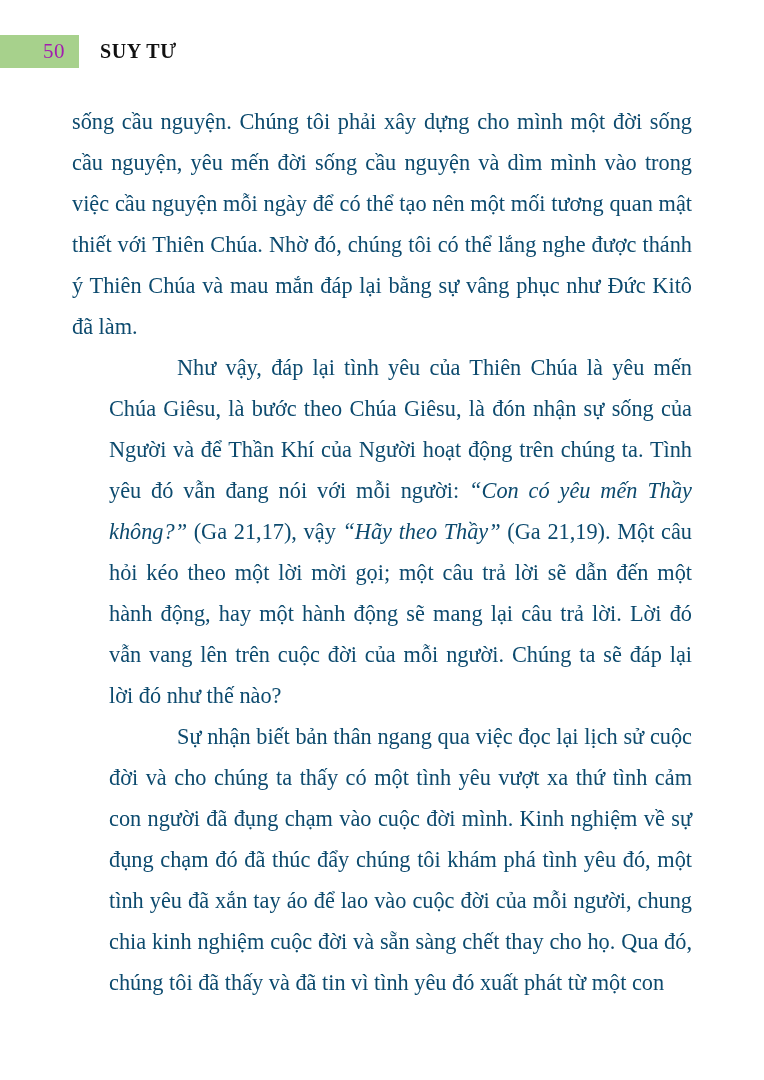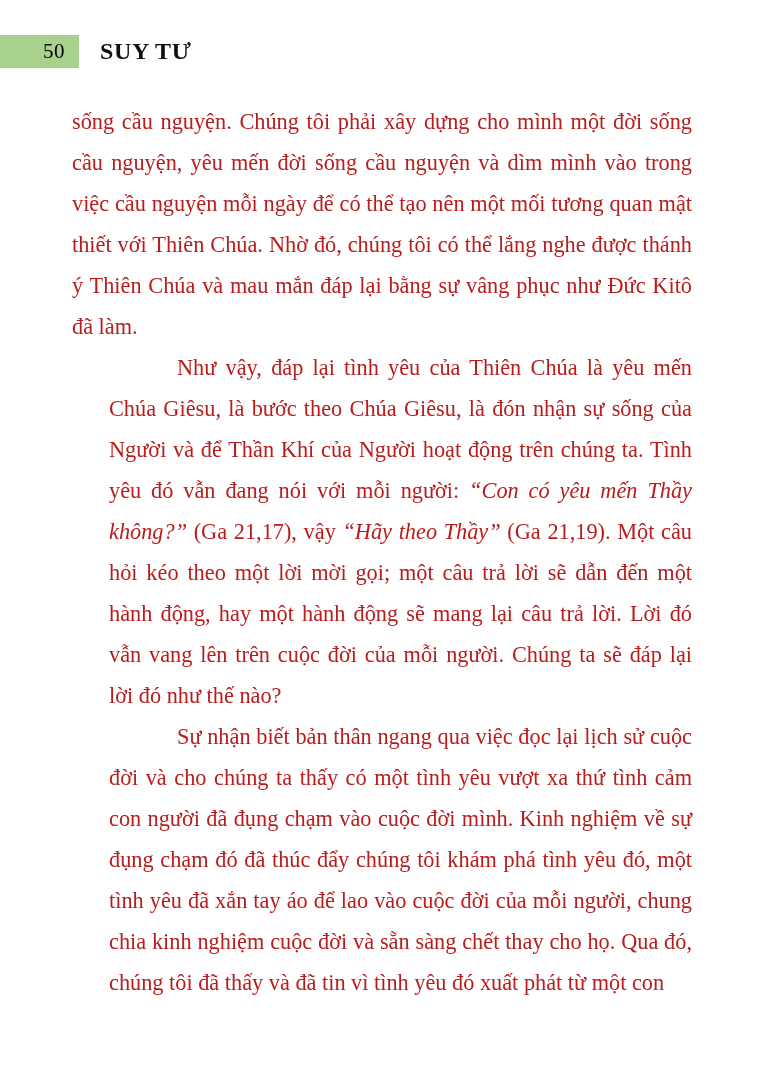--- a/index.html
+++ b/index.html
@@ -34,48 +34,48 @@
     display: flex;
     align-items: center;
     justify-content: flex-end;
     box-sizing: border-box;
     padding-right: 14px;
   }
   .folio-number {
     font-family: "Liberation Serif", "DejaVu Serif", serif;
     font-size: 21px;
     line-height: 1;
-    color: #000000;
+    color: #a21caf;
     letter-spacing: 0.5px;
   }
   .header-title {
     margin-left: 21px;
     font-family: "Liberation Serif", "DejaVu Serif", serif;
-    font-size: 24px;
+    font-size: 20px;
     font-weight: 700;
     letter-spacing: 0.6px;
     color: #111111;
     white-space: nowrap;
   }
 
   
   .text-column {
     position: absolute;
     left: 72px;
     top: 101px;
     width: 620px;
   }
   .body-paragraph {
     margin: 0;
     font-size: 22.3px;
     line-height: 41px;
     text-align: justify;
     text-justify: inter-word;
     hyphens: none;
-    color: #b91c1c;
+    color: #0c4a6e;
   }
   .body-paragraph.indented {
     text-indent: 68px;
   }
   .body-paragraph + .body-paragraph {
     margin-top: 0;
     margin-left: 37px;
   }
   .quote-italic {
     font-style: italic;

